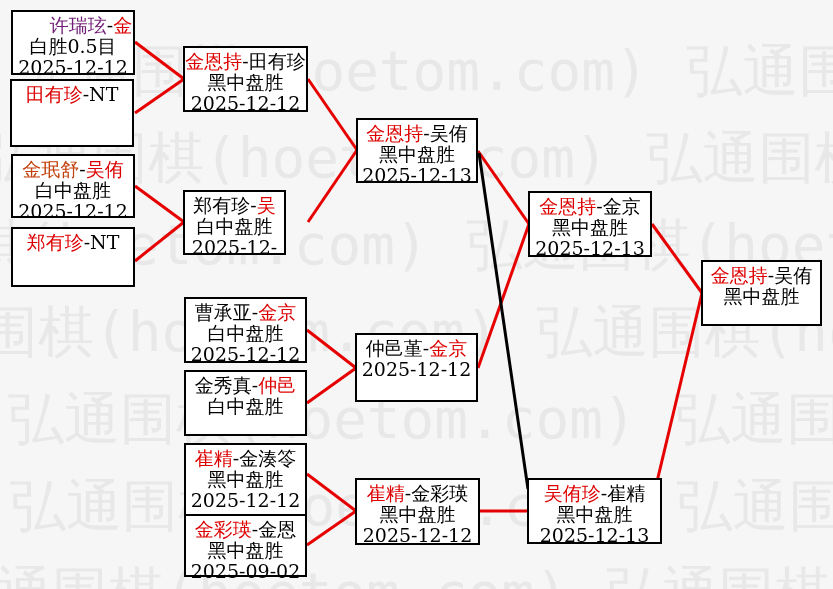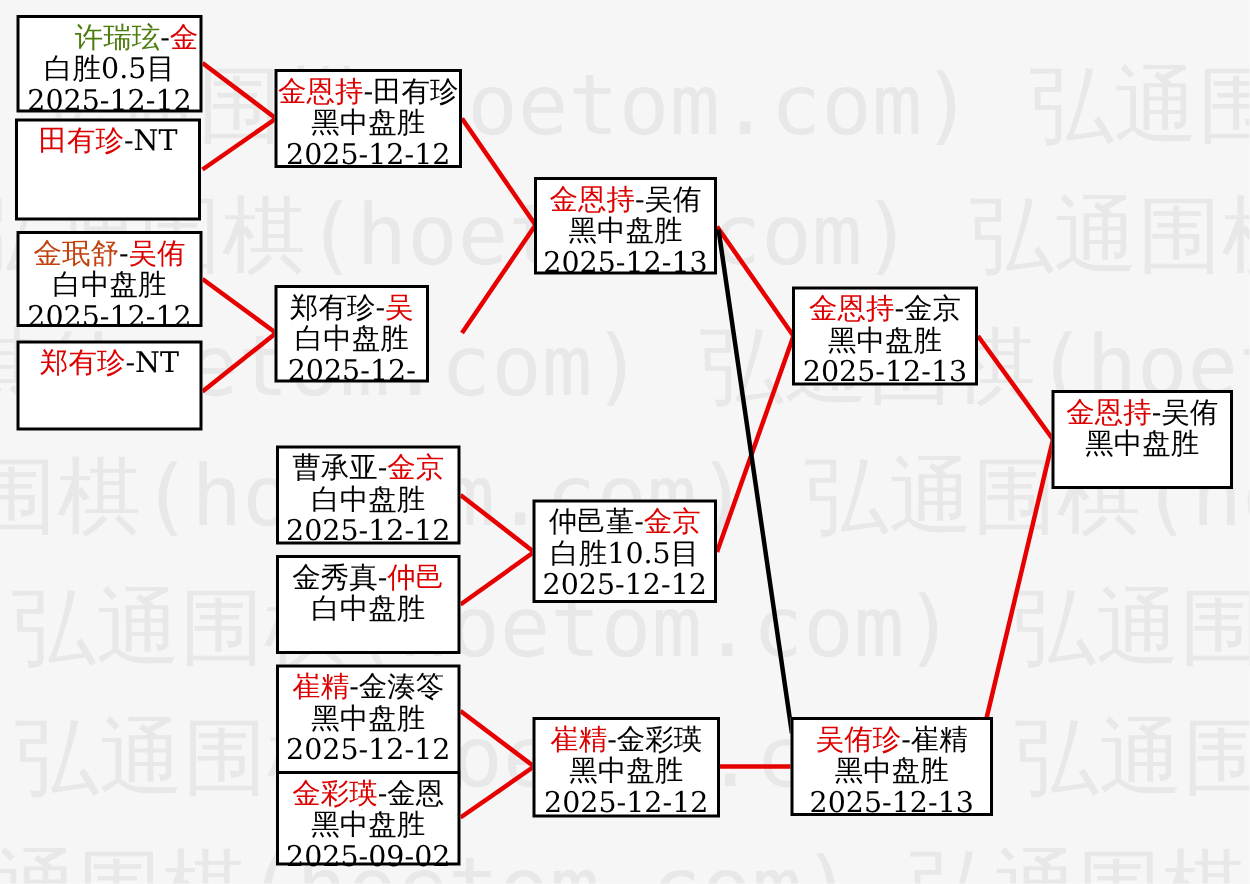--- a/index.html
+++ b/index.html
@@ -73,21 +73,21 @@
     <line x1="650" y1="511" x2="702" y2="293" stroke-width="3" stroke="#e60000"></line>
     <line x1="480" y1="511" x2="528" y2="511" stroke-width="3" stroke="#e60000"></line>
     <line x1="307" y1="330" x2="356" y2="368" stroke-width="3" stroke="#e60000"></line>
     <line x1="307" y1="403" x2="356" y2="368" stroke-width="3" stroke="#e60000"></line>
     <line x1="307" y1="474" x2="356" y2="511" stroke-width="3" stroke="#e60000"></line>
     <line x1="307" y1="545" x2="356" y2="511" stroke-width="3" stroke="#e60000"></line>
     <line x1="479" y1="153" x2="528" y2="489" stroke-width="3" stroke="#000000"></line>
   </svg>
 
   <div class="box" style="left:11px;top:10px;width:124px;height:65px">
-    <div class="line"><span style="color: #4d7c0f; margin-left: 36px;">许瑞玹</span><span>-</span><span style="color: rgb(221, 0, 0);">金恩持</span></div>
+    <div class="line"><span style="color: #701a75; margin-left: 36px;">许瑞玹</span><span>-</span><span style="color: rgb(221, 0, 0);">金恩持</span></div>
     <div class="line">白胜0.5目</div>
     <div class="line">2025-12-12</div>
   </div>
 
   <div class="box" style="left:10px;top:79px;width:124px;height:68px">
     <div class="line"><span style="color: rgb(221, 0, 0);">田有珍</span><span>-</span><span style="color: rgb(0, 0, 0);">NT</span></div>
     <div class="line"></div>
     <div class="line"></div>
   </div>
 
@@ -150,21 +150,20 @@
   </div>
 
   <div class="box" style="left:184px;top:514px;width:123px;height:63px">
     <div class="line"><span style="color: rgb(221, 0, 0);">金彩瑛</span><span>-</span><span style="color: rgb(0, 0, 0);">金恩善</span></div>
     <div class="line">黑中盘胜</div>
     <div class="line">2025-09-02</div>
   </div>
 
   <div class="box" style="left:355px;top:333px;width:123px;height:69px">
     <div class="line"><span style="color: rgb(0, 0, 0);">仲邑堇</span><span>-</span><span style="color: rgb(221, 0, 0);">金京垠</span></div>
-    <div class="line">白胜10.5目</div>
     <div class="line">2025-12-12</div>
   </div>
 
   <div class="box" style="left:355px;top:478px;width:125px;height:67px">
     <div class="line"><span style="color: rgb(221, 0, 0);">崔精</span><span>-</span><span style="color: rgb(0, 0, 0);">金彩瑛</span></div>
     <div class="line">黑中盘胜</div>
     <div class="line">2025-12-12</div>
   </div>
 
   <div class="box" style="left:527px;top:478px;width:135px;height:66px">

